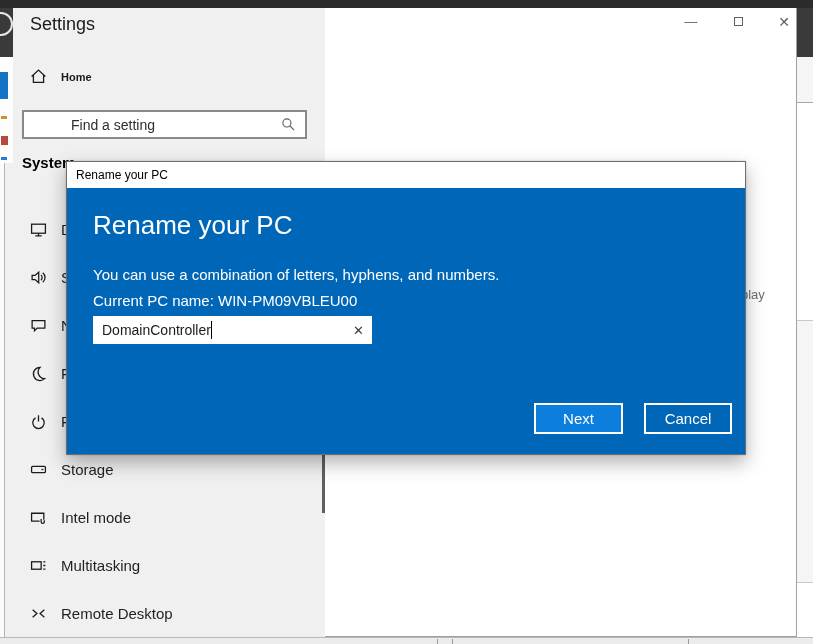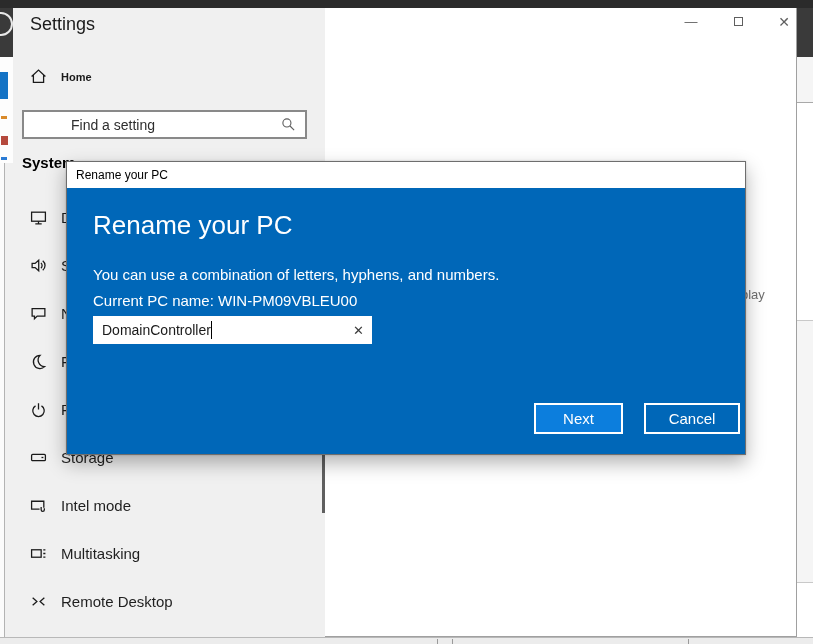--- a/index.html
+++ b/index.html
@@ -38,21 +38,21 @@
   .home-row .lbl { font-size:11px; color:#1a1a1a;font-weight:bold; }
   .icon16 { width:17px; height:17px; stroke:#1a1a1a; fill:none; stroke-width:1.2; }
 
   .searchbox { position:absolute; left:17px; top:102px; width:285px; height:29px; background:#fff;
                border:2px solid #898989; display:flex; align-items:center;padding-left:38px; }
   .searchbox .ph { flex:1; padding-left:9px; font-size:14px; color:#2e2e2e; }
   .searchbox .mag { width:15px; height:15px; stroke:#5f5f5f; fill:none; stroke-width:1.2; margin-right:9px; }
 
   .section-h { position:absolute; left:17px; top:146px; font-size:15px; font-weight:bold; color:#000; }
 
-  .nav-item { position:absolute; left:0; width:320px; height:40px; display:flex; }
+  .nav-item { position:absolute; left:0; width:320px; height:40px; display:flex; align-items:center; }
   .nav-item .ic { margin-left:25px; width:17px; }
   .nav-item .lbl { margin-left:14px; font-size:15px; color:#1f1f1f; white-space:nowrap; }
 
   .side-scroll { position:absolute; left:317px; top:447px; width:3px; height:58px; background:#5f5f5f; }
 
   
   .page-title { position:absolute; left:342px; top:50px; font-size:27px; font-weight:300; color:#202020; }
   .spec-row { position:absolute; left:342px; font-size:13px; white-space:nowrap; }
   .spec-row .l { display:inline-block; width:115px; color:#1a1a1a; }
   .spec-row .v { color:#6e6e6e; }
@@ -69,21 +69,21 @@
   .dlg-desc { position:absolute; left:26px; top:96px; font-size:15px; color:#fff;margin-top:8px; }
   .dlg-current { position:absolute; left:26px; top:130px; font-size:15px; color:#fff; }
   .dlg-input { position:absolute; left:26px; top:154px; width:279px; height:28px; background:#fff;
                display:flex; align-items:center; }
   .dlg-input .txt { padding-left:9px; font-size:14px; color:#1a1a1a; white-space:pre; }
   .caret { width:1px; height:18px; background:#000; }
   .dlg-input .clear { margin-left:auto; margin-right:8px; font-size:13px; color:#3b3b3b; cursor:pointer; }
   .dlg-btn { position:absolute; top:241px; height:31px; border:2px solid #fff; color:#fff;
              font-size:15px; text-align:center; line-height:27px; cursor:pointer; }
   .btn-next { left:467px; width:89px; background:#0c7edd; }
-  .btn-cancel { left:577px; width:96px; background:#0067b8; }
+  .btn-cancel { left:577px; width:88px; background:#0067b8; }
 </style>
 </head>
 <body>
 
 <div class="stage">
 
   <div class="win">
     <div class="sidebar-pane"></div>
 
     <div class="win-title">Settings</div>

